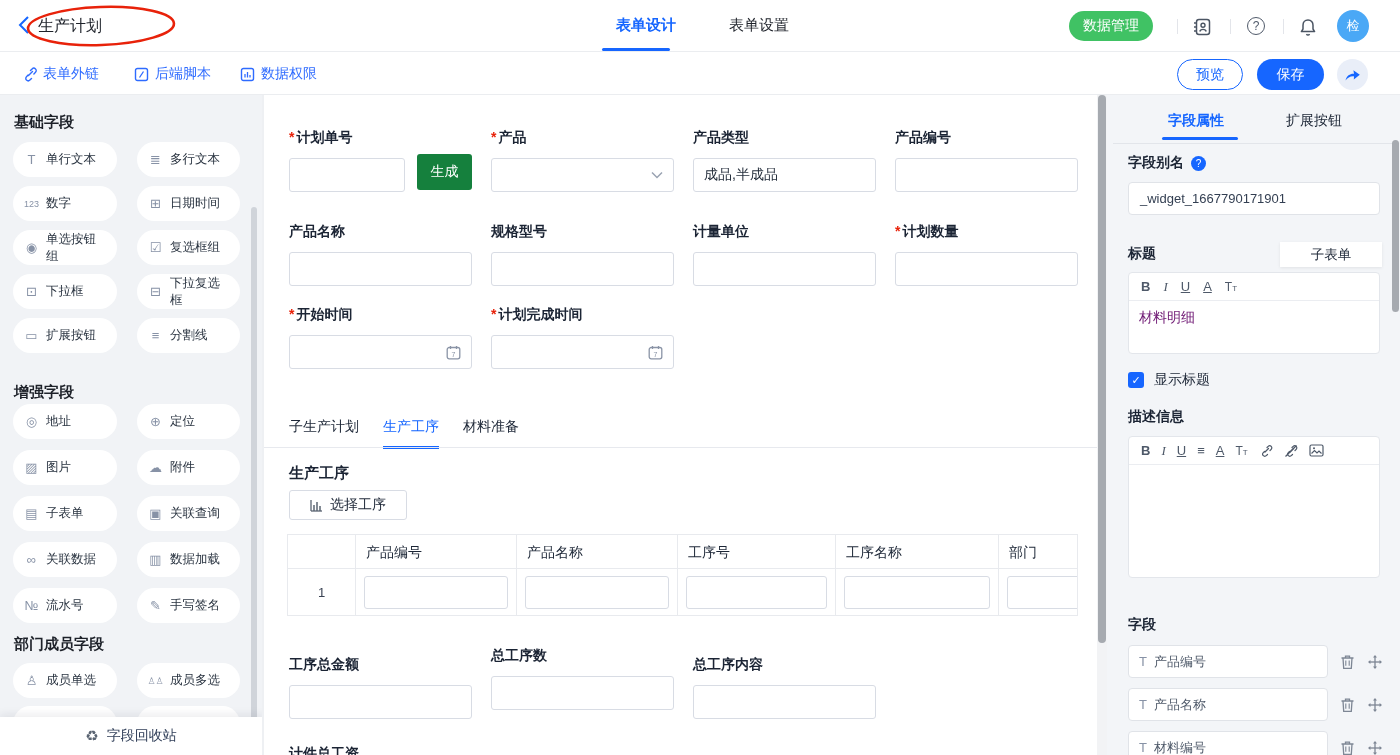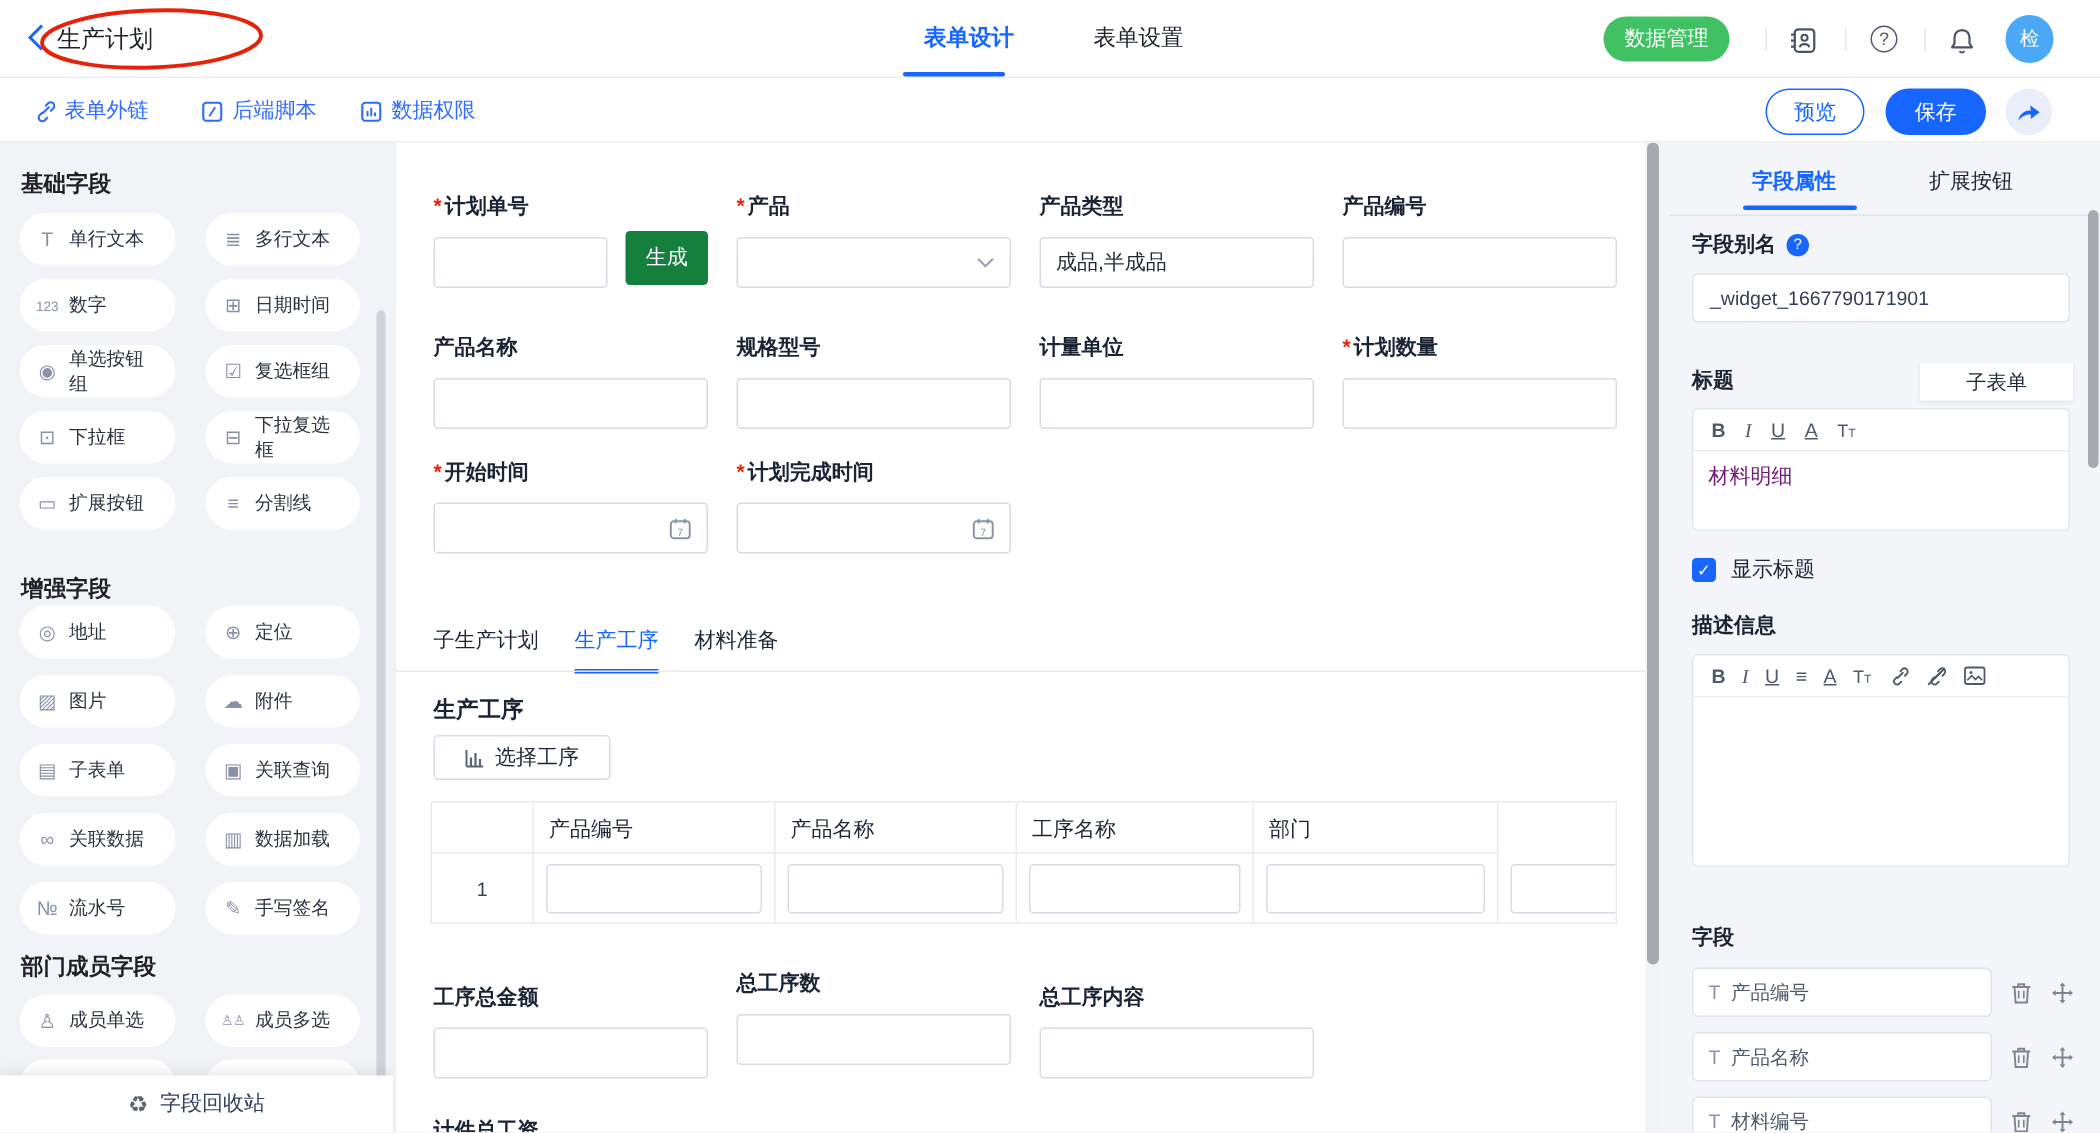--- a/index.html
+++ b/index.html
@@ -376,20 +376,21 @@
           <line x1="10" y1="12" x2="10" y2="7" stroke="#5a6472" stroke-width="1.5"></line>
         </svg>
       <span>选择工序</span>
     </div>
 
     <div class="tbl">
       <div class="trow">
         <div class="th"></div>
         <div class="th">产品编号</div>
         <div class="th">产品名称</div>
+        <div class="th">工序号</div>
         <div class="th">工序名称</div>
         <div class="th">部门</div>
       </div>
       <div class="trow">
         <div class="td idx">1</div>
         <div class="td">
             <div class="t-inp"></div>
           </div>
         <div class="td">
             <div class="t-inp"></div>

